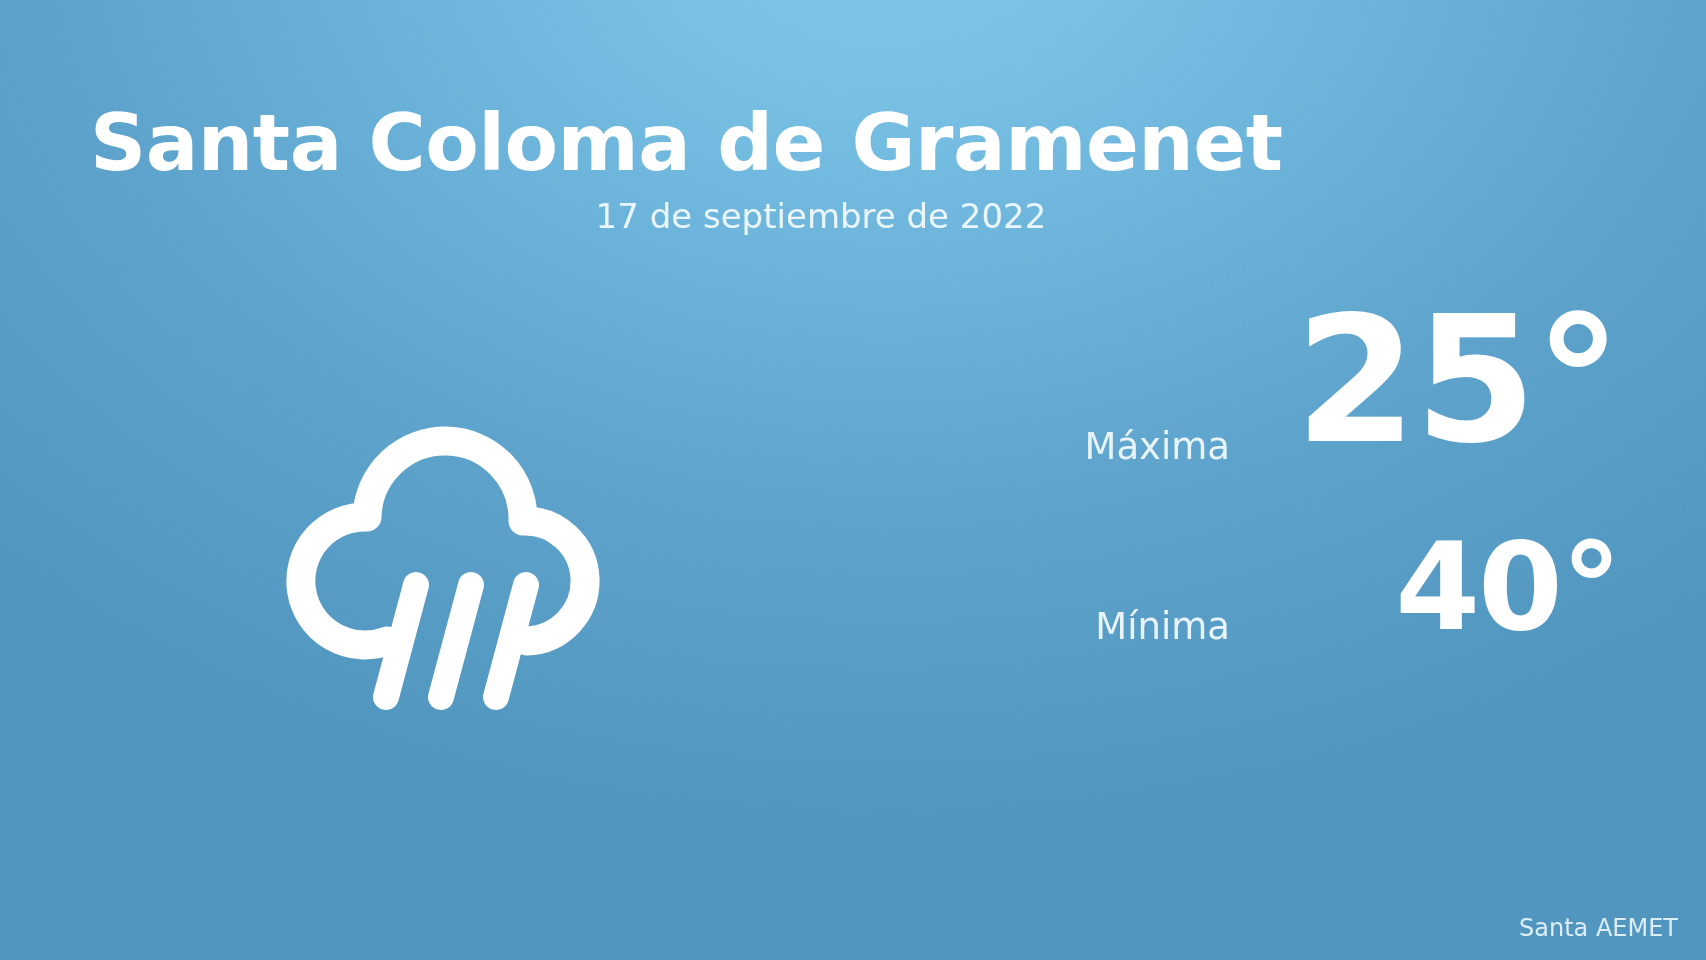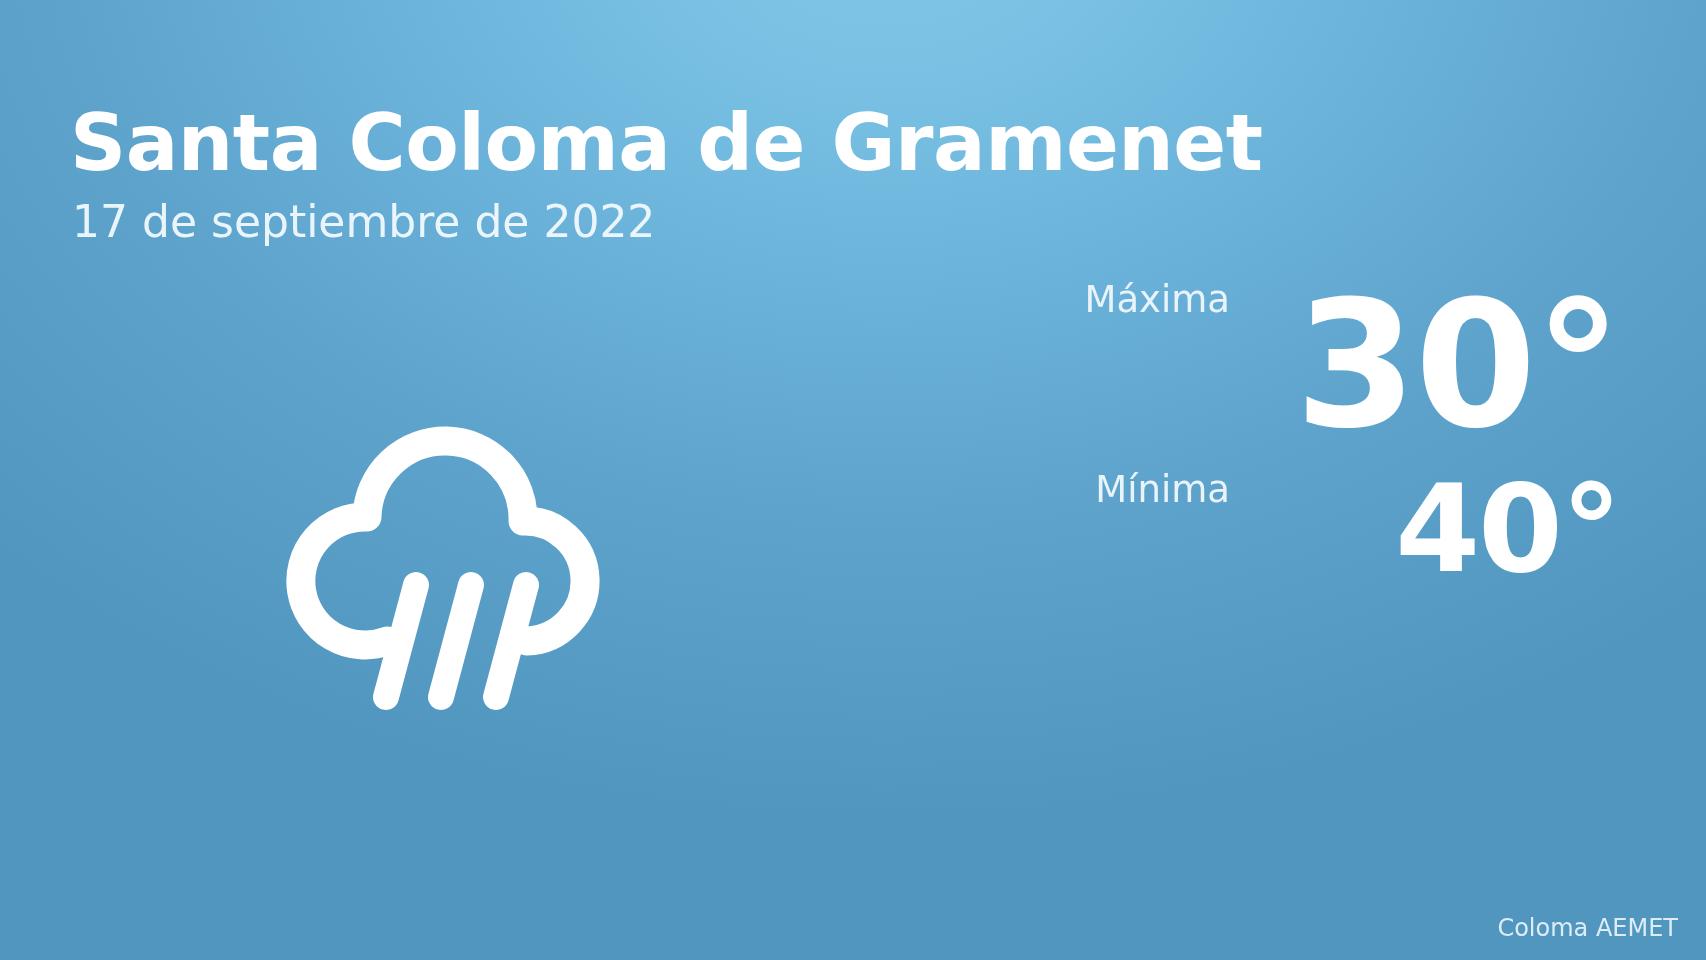--- a/index.html
+++ b/index.html
@@ -27,45 +27,46 @@
           #79c0e4 18%,
           #6bb2da 42%,
           #5da3cc 66%,
           #5096bf 100%),
       linear-gradient(160deg, #63a9cb 0%, #4e8dae 100%);
   }
 
   
   .header {
     position: absolute;
-    left: 70px;
+    left: 90px;
     top: 104px;
     width: 1460px;
   }
 
   .city-title {
     margin: 0;
     font-family: "DejaVu Sans", sans-serif;
     font-size: 78px;
     font-weight: 700;
     line-height: 1.02;
     letter-spacing: -0.5px;
     color: #ffffff;
     white-space: nowrap;
   }
 
   .date-sub {
     margin: 14px 0 0 2px;
     font-family: "DejaVu Sans", sans-serif;
-    font-size: 44px;
+    font-size: 34px;
     font-weight: 400;
     line-height: 1.1;
     color: #f2fafe;
     opacity: 0.95;
     white-space: nowrap;
+    text-align: center;
   }
 
   
   .icon-area {
     position: absolute;
     left: 255px;
     top: 395px;
     width: 380px;
     height: 330px;
     display: flex;
@@ -81,21 +82,21 @@
   
   .stats {
     position: absolute;
     left: 600px;
     top: 278px;
     width: 1020px;
   }
 
   .stat-row {
     display: flex;
-    align-items: flex-start;
+    align-items: flex-end;
     justify-content: flex-end;
     width: 100%;
   }
   .stat-row.r-max { height: 190px; }
   .stat-row.r-min { height: 180px; }
   .stat-row.r-prec { height: 150px; }
 
   .stat-label {
     font-family: "DejaVu Sans", sans-serif;
     font-weight: 400;
@@ -158,26 +159,26 @@
         <line x1="196" y1="180" x2="166" y2="292"></line>
         <line x1="251" y1="180" x2="221" y2="292"></line>
       </g>
     </svg>
   </div>
 
   <div class="stats">
 
     <div class="stat-row r-max">
       <span class="stat-label lbl-max">Máxima</span>
-      <span class="stat-value val-max">30°</span>
+      <span class="stat-value val-max">25°</span>
     </div>
 
     <div class="stat-row r-min">
       <span class="stat-label lbl-min">Mínima</span>
       <span class="stat-value val-min">40°</span>
     </div>
 
 
   </div>
 
-  <div class="source">Coloma AEMET</div>
+  <div class="source">Santa AEMET</div>
 
 </div>
 
 </body></html>

